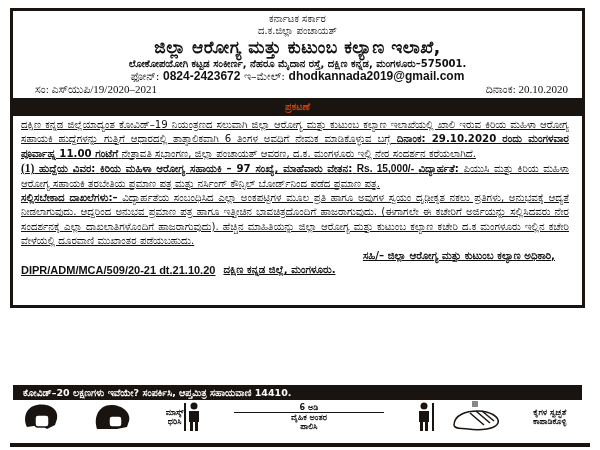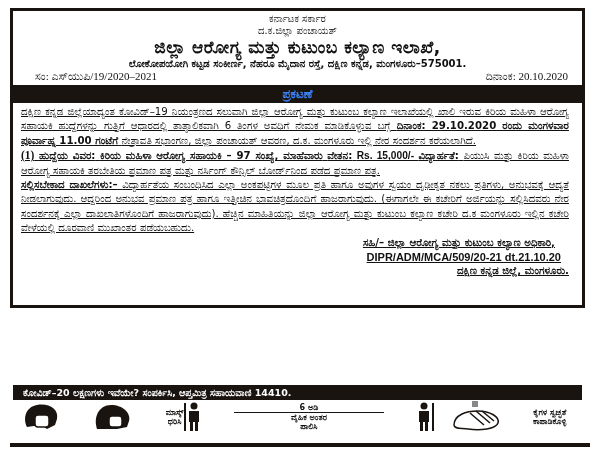--- a/index.html
+++ b/index.html
@@ -6,45 +6,51 @@
   body{width:600px;height:450px;position:relative;overflow:hidden;font-family:"DejaVu Sans",sans-serif;color:#111;}
   .frame{position:absolute;left:10px;top:8px;width:575px;height:300px;border:3px solid #1a1410;background:#fff;box-sizing:border-box;}
   .hdr{text-align:center;padding-top:2px;}
   .hdr .l1{font-size:10px;line-height:12px;}
   .hdr .l2{font-size:10px;line-height:12px;}
   .hdr .l3{font-size:17px;font-weight:bold;line-height:20px;letter-spacing:0.5px;}
   .hdr .l4{font-size:10px;line-height:13px;font-weight:bold;}
   .hdr .l5{font-size:11px;line-height:13px;}
   .hdr .l5 b{font-family:"Liberation Sans",sans-serif;font-weight:bold;font-size:12px;}
   .refrow{display:flex;justify-content:space-between;padding:0 14px 0 22px;font-size:11px;line-height:13px;font-family:"Liberation Serif",serif;}
-  .band{background:#1a1410;color:#3b82f6;text-align:center;font-size:12px;font-weight:bold;height:18px;line-height:18px;margin-top:2px;}
+  .band{background:#1a1410;color:#c2410c;text-align:center;font-size:10px;font-weight:bold;height:18px;line-height:18px;margin-top:2px;}
   .body{padding:2px 13px 0 8px;font-size:10.2px;line-height:14.4px;text-align:justify;text-decoration:underline;}
   .body p{margin:0;}
   .body b{font-weight:bold;}
   .num{font-family:"Liberation Serif",serif;font-weight:bold;font-size:11.5px;}
   .u{text-decoration:underline;font-weight:bold;}
   .sig{text-align:right;padding-right:14px;font-weight:bold;}
-  .dipr{display:flex;align-items:flex-end;font-size:10.2px;flex-direction:column;}
+  .dipr{display:flex;align-items:flex-start;font-size:10.2px;}
   .dipr .code{font-family:"Liberation Sans",sans-serif;font-weight:bold;font-size:11px;margin-right:8px;}
   .helpline{position:absolute;left:0;right:0;top:374px;background:#1a1410;color:#fff;font-size:9.5px;font-weight:bold;height:15px;line-height:15px;padding-left:10px;white-space:nowrap;}
   .icons{position:absolute;left:0;right:0;top:389px;height:33px;display:flex;align-items:center;}
   .ic{display:flex;align-items:center;height:100%;}
   .sep{width:2px;height:28px;background:#1a1410;}
   .small{font-size:8px;line-height:9px;text-align:center;font-weight:bold;}
   .bottom-rule{position:absolute;left:10px;right:10px;top:443px;height:4px;background:#1a1410;}
 </style>
 </head>
 <body>
 
 <div class="frame">
   <div class="hdr">
     <div class="l1">ಕರ್ನಾಟಕ ಸರ್ಕಾರ</div>
     <div class="l2">ದ.ಕ.ಜಿಲ್ಲಾ ಪಂಚಾಯತ್</div>
     <div class="l3">ಜಿಲ್ಲಾ ಆರೋಗ್ಯ ಮತ್ತು ಕುಟುಂಬ ಕಲ್ಯಾಣ ಇಲಾಖೆ,</div>
     <div class="l4">ಲೋಕೋಪಯೋಗಿ ಕಟ್ಟಡ ಸಂಕೀರ್ಣ, ನೆಹರೂ ಮೈದಾನ ರಸ್ತೆ, ದಕ್ಷಿಣ ಕನ್ನಡ, ಮಂಗಳೂರು–575001.</div>
+    <div class="l5">
+      <span>ಫೋನ್:</span>
+      <b>0824-2423672</b>
+      <span>ಇ–ಮೇಲ್:</span>
+      <b>dhodkannada2019@gmail.com</b>
+    </div>
   </div>
   <div class="refrow">
     <span>ಸಂ: ಎಸ್‌ಯುಪಿ/19/2020–2021</span>
     <span>ದಿನಾಂಕ: 20.10.2020</span>
   </div>
   <div class="band">ಪ್ರಕಟಣೆ</div>
 
   <div class="body">
     <p>
       <span>ದಕ್ಷಿಣ ಕನ್ನಡ ಜಿಲ್ಲೆಯಾದ್ಯಂತ ಕೋವಿಡ್–19 ನಿಯಂತ್ರಣದ ಸಲುವಾಗಿ ಜಿಲ್ಲಾ ಆರೋಗ್ಯ ಮತ್ತು ಕುಟುಂಬ ಕಲ್ಯಾಣ ಇಲಾಖೆಯಲ್ಲಿ ಖಾಲಿ ಇರುವ ಕಿರಿಯ ಮಹಿಳಾ ಆರೋಗ್ಯ ಸಹಾಯಕಿ ಹುದ್ದೆಗಳನ್ನು ಗುತ್ತಿಗೆ ಆಧಾರದಲ್ಲಿ ತಾತ್ಕಾಲಿಕವಾಗಿ 6 ತಿಂಗಳ ಅವಧಿಗೆ ನೇಮಕ ಮಾಡಿಕೊಳ್ಳುವ ಬಗ್ಗೆ</span>

